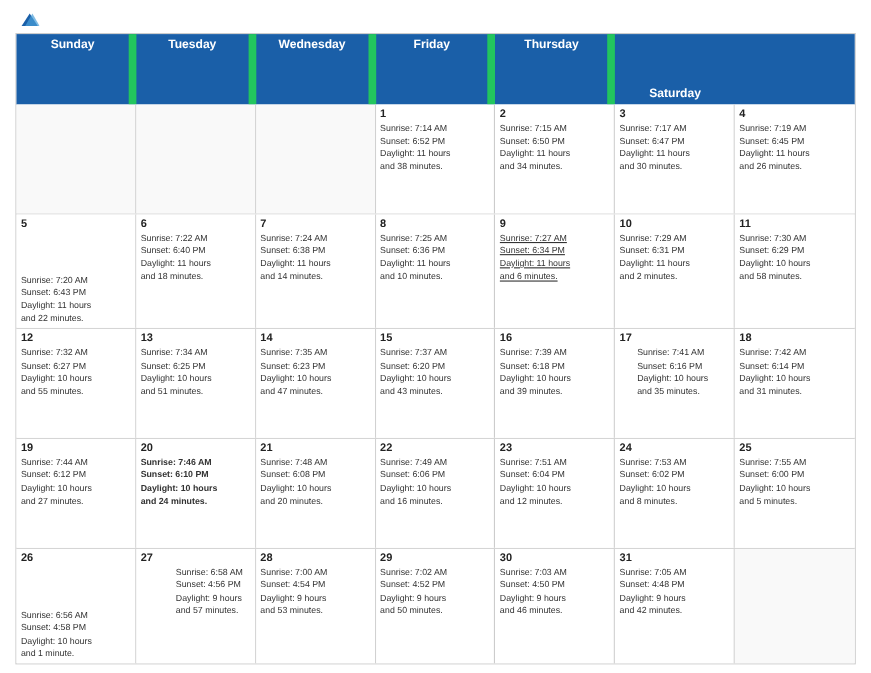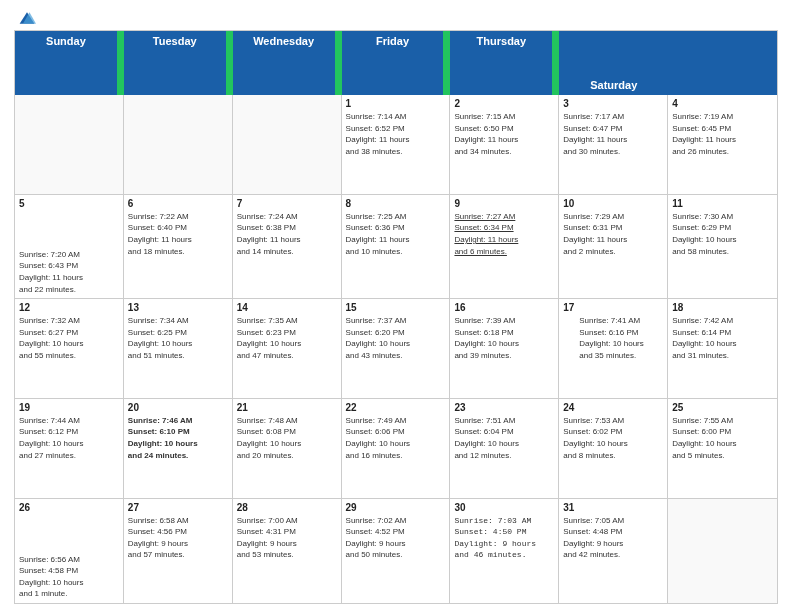--- a/index.html
+++ b/index.html
@@ -328,42 +328,42 @@
         <div class="cal-week">
           <div class="cal-cell">
             <span class="day-num">26</span>
             <div class="cell-text" style="white-space: pre-line; margin-top: 41px;">Sunrise: 6:56 AM
 Sunset: 4:58 PM
 Daylight: 10 hours
 and 1 minute.</div>
           </div>
           <div class="cal-cell">
             <span class="day-num">27</span>
-            <div class="cell-text" style="white-space: pre-line;">Sunrise: 6:58 AM
+            <div class="cell-text" style="white-space: pre-line; margin-left: 32px;">Sunrise: 6:58 AM
 Sunset: 4:56 PM
 Daylight: 9 hours
 and 57 minutes.</div>
           </div>
           <div class="cal-cell">
             <span class="day-num">28</span>
             <div class="cell-text" style="white-space: pre-line;">Sunrise: 7:00 AM
-Sunset: 4:31 PM
+Sunset: 4:54 PM
 Daylight: 9 hours
 and 53 minutes.</div>
           </div>
           <div class="cal-cell">
             <span class="day-num">29</span>
             <div class="cell-text" style="white-space: pre-line;">Sunrise: 7:02 AM
 Sunset: 4:52 PM
 Daylight: 9 hours
 and 50 minutes.</div>
           </div>
           <div class="cal-cell">
             <span class="day-num">30</span>
-            <div class="cell-text" style="white-space: pre-line; font-family: Liberation Mono, monospace;">Sunrise: 7:03 AM
+            <div class="cell-text" style="white-space: pre-line;">Sunrise: 7:03 AM
 Sunset: 4:50 PM
 Daylight: 9 hours
 and 46 minutes.</div>
           </div>
           <div class="cal-cell">
             <span class="day-num">31</span>
             <div class="cell-text" style="white-space: pre-line;">Sunrise: 7:05 AM
 Sunset: 4:48 PM
 Daylight: 9 hours
 and 42 minutes.</div>

